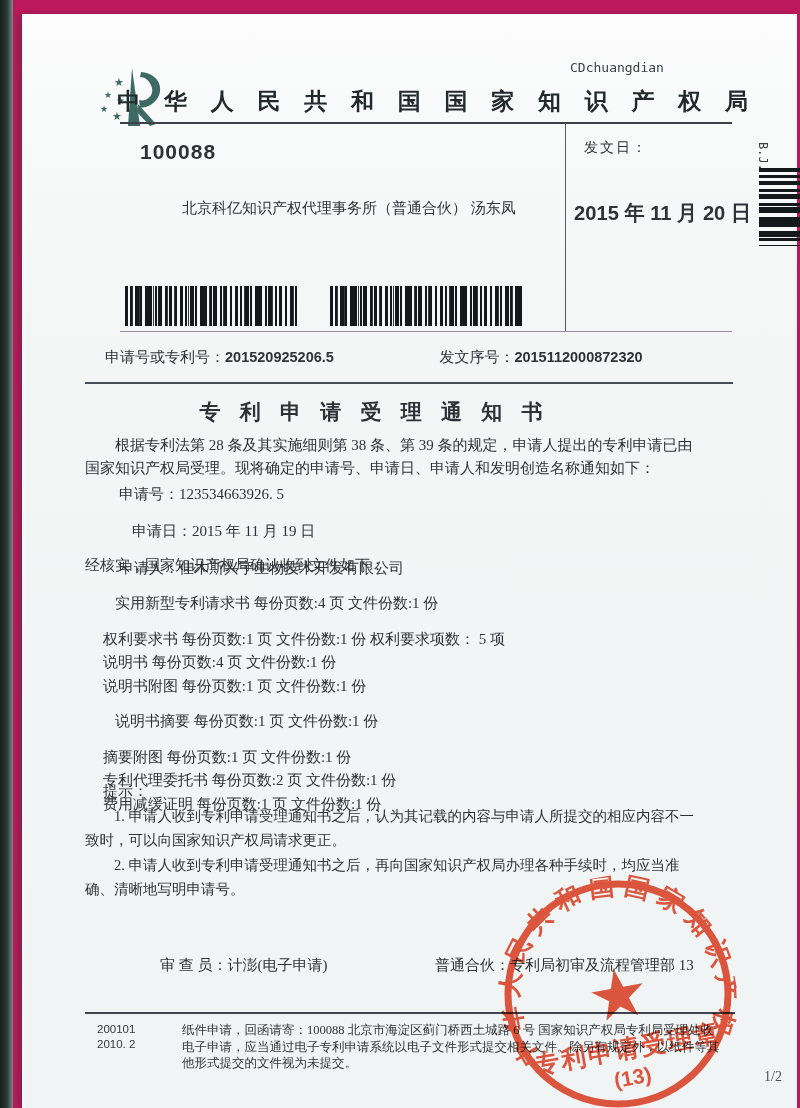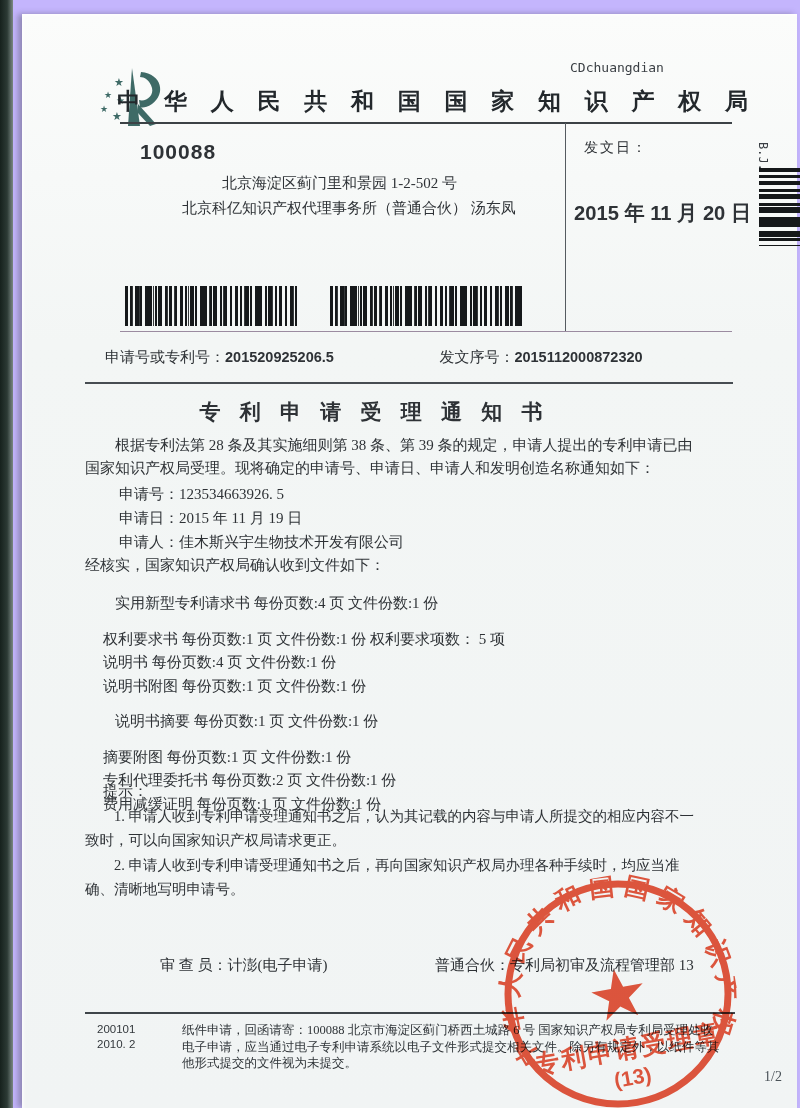--- a/index.html
+++ b/index.html
@@ -1,21 +1,21 @@
 <!DOCTYPE html>
 <html><head>
 <meta charset="utf-8">
 <style>
   html,body{margin:0;padding:0;}
   body{
     width:800px;height:1108px;overflow:hidden;
     background:#c9cfcc;
     font-family:"Liberation Serif","DejaVu Serif",serif;
   }
-  .scan{position:relative;width:800px;height:1108px;background:#c4b5fd;}
+  .scan{position:relative;width:800px;height:1108px;background:#be185d;}
   .scan-edge-left{
     position:absolute;left:0;top:0;width:13px;height:1108px;
     background:linear-gradient(90deg,#16211d 0%,#2c3a35 55%,#7d8a85 100%);
   }
   .paper{
     position:absolute;left:22px;top:14px;right:3px;bottom:0;
     background:linear-gradient(180deg,#fbfcfb 0%,#f3f6f5 30%,#f1f4f4 100%);
     box-shadow:-4px 0 6px rgba(40,50,46,.35), inset 2px 2px 3px rgba(255,255,255,.7);
     color:#2e3236;
   }
@@ -99,21 +99,20 @@
           <text x="18" y="56" font-size="11" fill="#3e6a66">★</text>
         </g>
       </svg>
     </div>
 
     <div class="abs agency">中 华 人 民 共 和 国 国 家 知 识 产 权 局</div>
     <div class="abs rule-header"></div>
     <div class="abs vline-dispatch"></div>
 
     <div class="abs postal">100088</div>
-    <div class="abs addr1">北京海淀区蓟门里和景园 1-2-502 号</div>
     <div class="abs addr2">北京科亿知识产权代理事务所（普通合伙）  汤东凤</div>
 
     <div class="abs dispatch-label">发文日：</div>
     <div class="abs dispatch-date">2015 年 11 月 20 日</div>
 
     <div class="abs barcode bc1"></div>
     <div class="abs barcode bc2"></div>
 
     <div class="abs rule-thin"></div>
 
@@ -126,21 +125,21 @@
     <div class="abs rule-dark"></div>
 
     <div class="abs notice-title">专 利 申 请 受 理 通 知 书</div>
 
     <div class="abs body-block">
       <p class="indent">根据专利法第 28 条及其实施细则第 38 条、第 39 条的规定，申请人提出的专利申请已由国家知识产权局受理。现将确定的申请号、申请日、申请人和发明创造名称通知如下：</p>
     </div>
 
     <div class="abs fields-block">
       <p style="margin:0">申请号：123534663926. 5</p>
-      <p style="margin:0">申请日：2015 年 11 月 19 日</p>
+      <p style="margin:13px">申请日：2015 年 11 月 19 日</p>
       <p style="margin:0">申请人：佳木斯兴宇生物技术开发有限公司</p>
     </div>
 
     <div class="abs received">经核实，国家知识产权局确认收到文件如下：</div>
 
     <div class="abs doc-list">
       <p style="margin:12px">实用新型专利请求书 每份页数:4 页 文件份数:1 份</p>
       <p style="margin:0">权利要求书 每份页数:1 页 文件份数:1 份 权利要求项数：  5 项</p>
       <p style="margin:0">说明书 每份页数:4 页 文件份数:1 份</p>
       <p style="margin:0">说明书附图 每份页数:1 页 文件份数:1 份</p>

